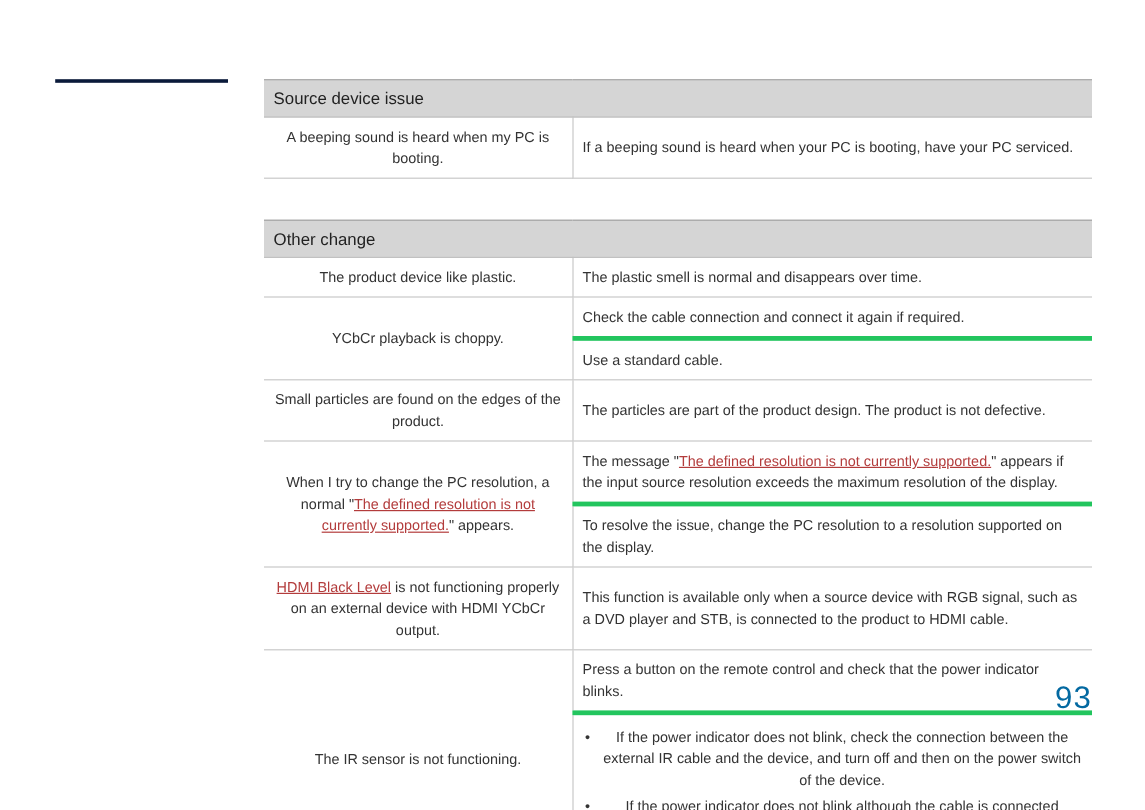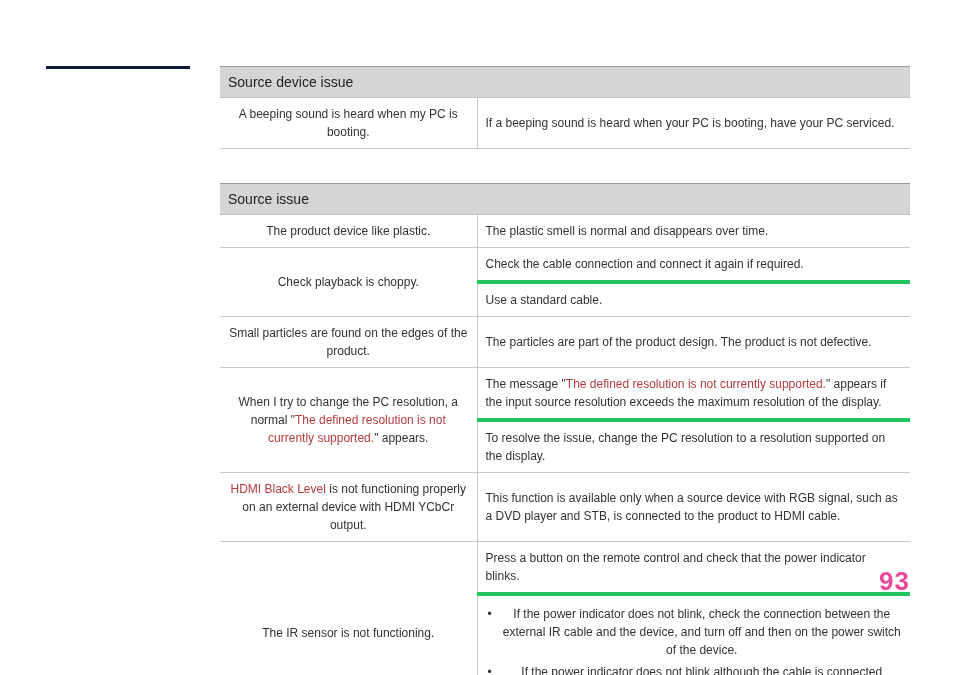--- a/index.html
+++ b/index.html
@@ -24,26 +24,26 @@
     font-size: 12px;
     line-height: 1.5;
     padding: 7px 8px;
     vertical-align: middle;
     border-bottom: 1px solid #c9c9c9;
     color: #333;
   }
   td.left { width: 257px; border-right: 1px solid #c9c9c9; text-align: center; }
   td.right { }
   td.inner-top { border-bottom: 4px solid #22c55e; }
-  .hl { color: #b33c3c; }
+  .hl { color: #b33c3c; text-decoration: underline; }
   ul.bul { list-style: none; padding-left: 0; margin: 2px 0 0 0; }
   ul.bul li { position: relative; padding-left: 16px; margin-bottom: 4px; text-align: center; }
   ul.bul li:last-child { margin-bottom: 0; }
   ul.bul li::before { content: "•"; position: absolute; left: 2px; top: 0; color: #333; }
-  .pagenum { position: absolute; right: 44px; bottom: 22px; font-size: 26px; color: #ec4899; font-weight: 700; letter-spacing: 1px; }
+  .pagenum { position: absolute; right: 44px; bottom: 22px; font-size: 26px; color: #0369a1; font-weight: 400; letter-spacing: 1px; }
 </style>
 </head>
 <body>
 
 <div class="page">
   <div class="accent-bar"></div>
   <div class="content" id="content">
       <table class="sect">
         <colgroup>
           <col style="width: 257px;">
@@ -61,30 +61,30 @@
           </tr>
         </tbody>
       </table>
       <table class="sect">
         <colgroup>
           <col style="width: 257px;">
           <col>
         </colgroup>
         <thead>
           <tr>
-            <th class="section-head" colspan="2">Source issue</th>
+            <th class="section-head" colspan="2">Other change</th>
           </tr>
         </thead>
         <tbody>
           <tr>
             <td class="left" rowspan="1"><span>The product device like plastic.</span></td>
             <td class="right"><span>The plastic smell is normal and disappears over time.</span></td>
           </tr>
           <tr>
-            <td class="left" rowspan="2"><span>Check playback is choppy.</span></td>
+            <td class="left" rowspan="2"><span>YCbCr playback is choppy.</span></td>
             <td class="right inner-top"><span>Check the cable connection and connect it again if required.</span></td>
           </tr>
           <tr>
             <td class="right"><span>Use a standard cable.</span></td>
           </tr>
           <tr>
             <td class="left" rowspan="1"><span>Small particles are found on the edges of the product.</span></td>
             <td class="right"><span>The particles are part of the product design. The product is not defective.</span></td>
           </tr>
           <tr>

